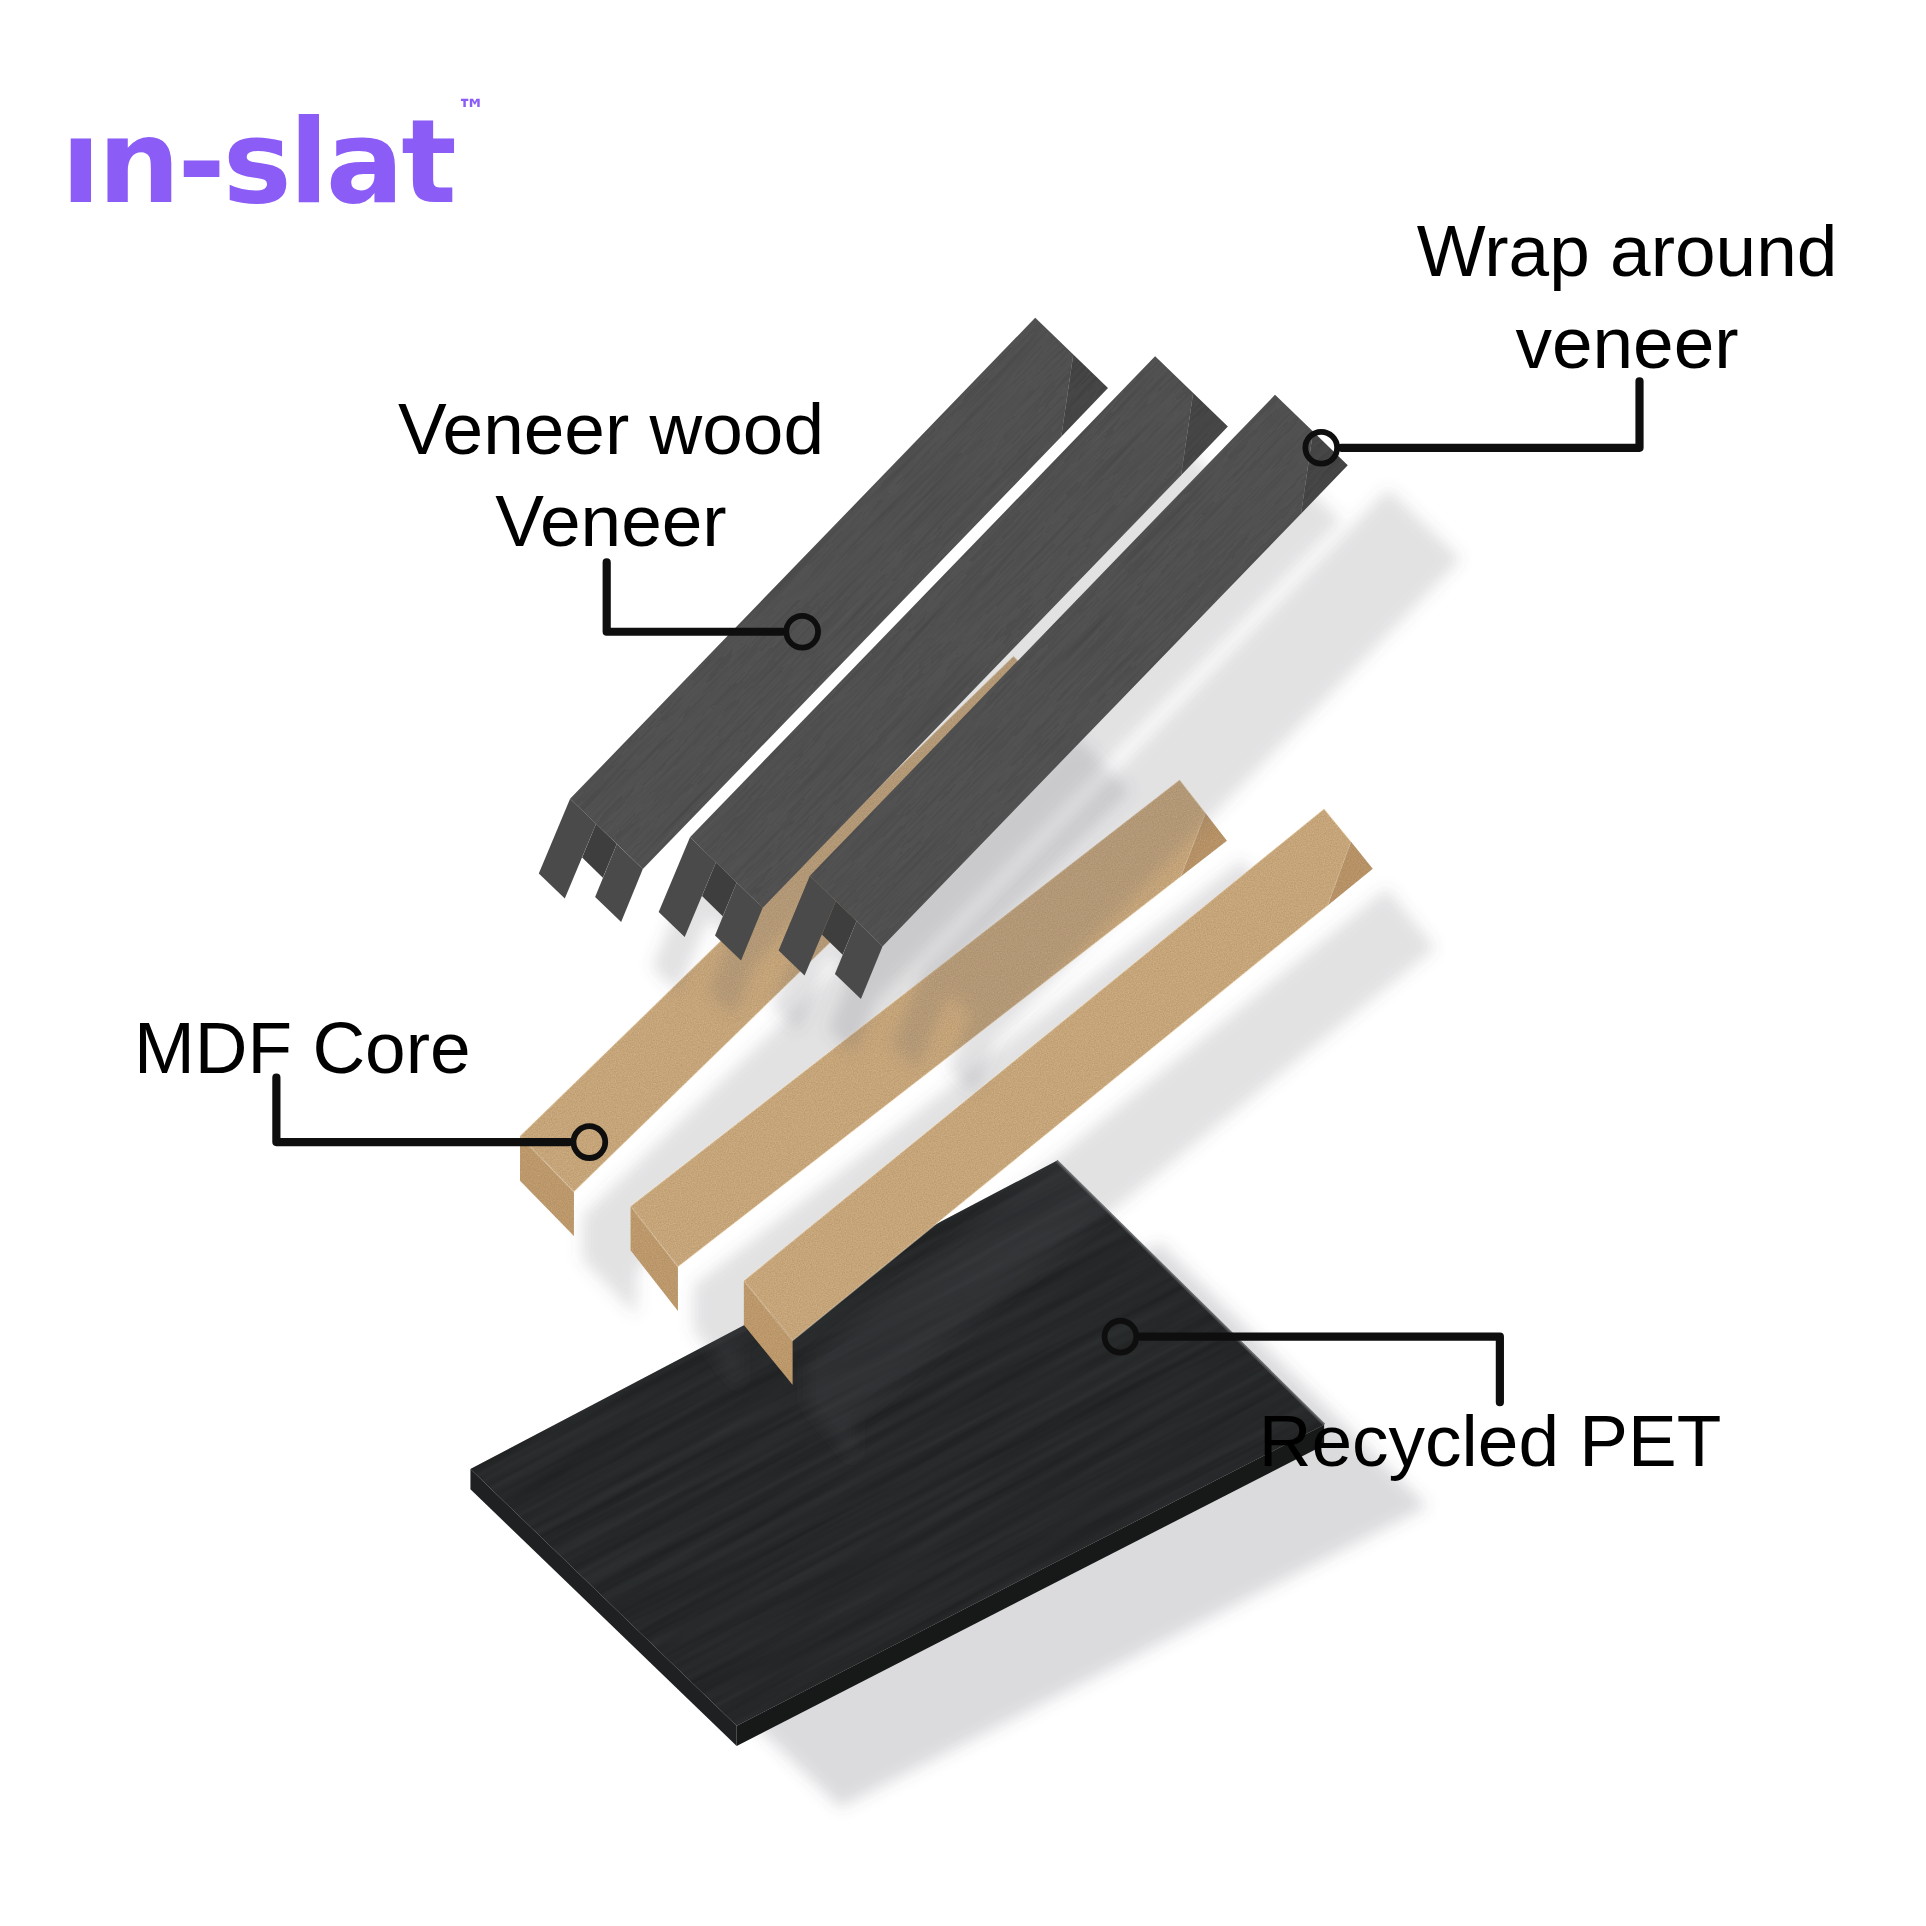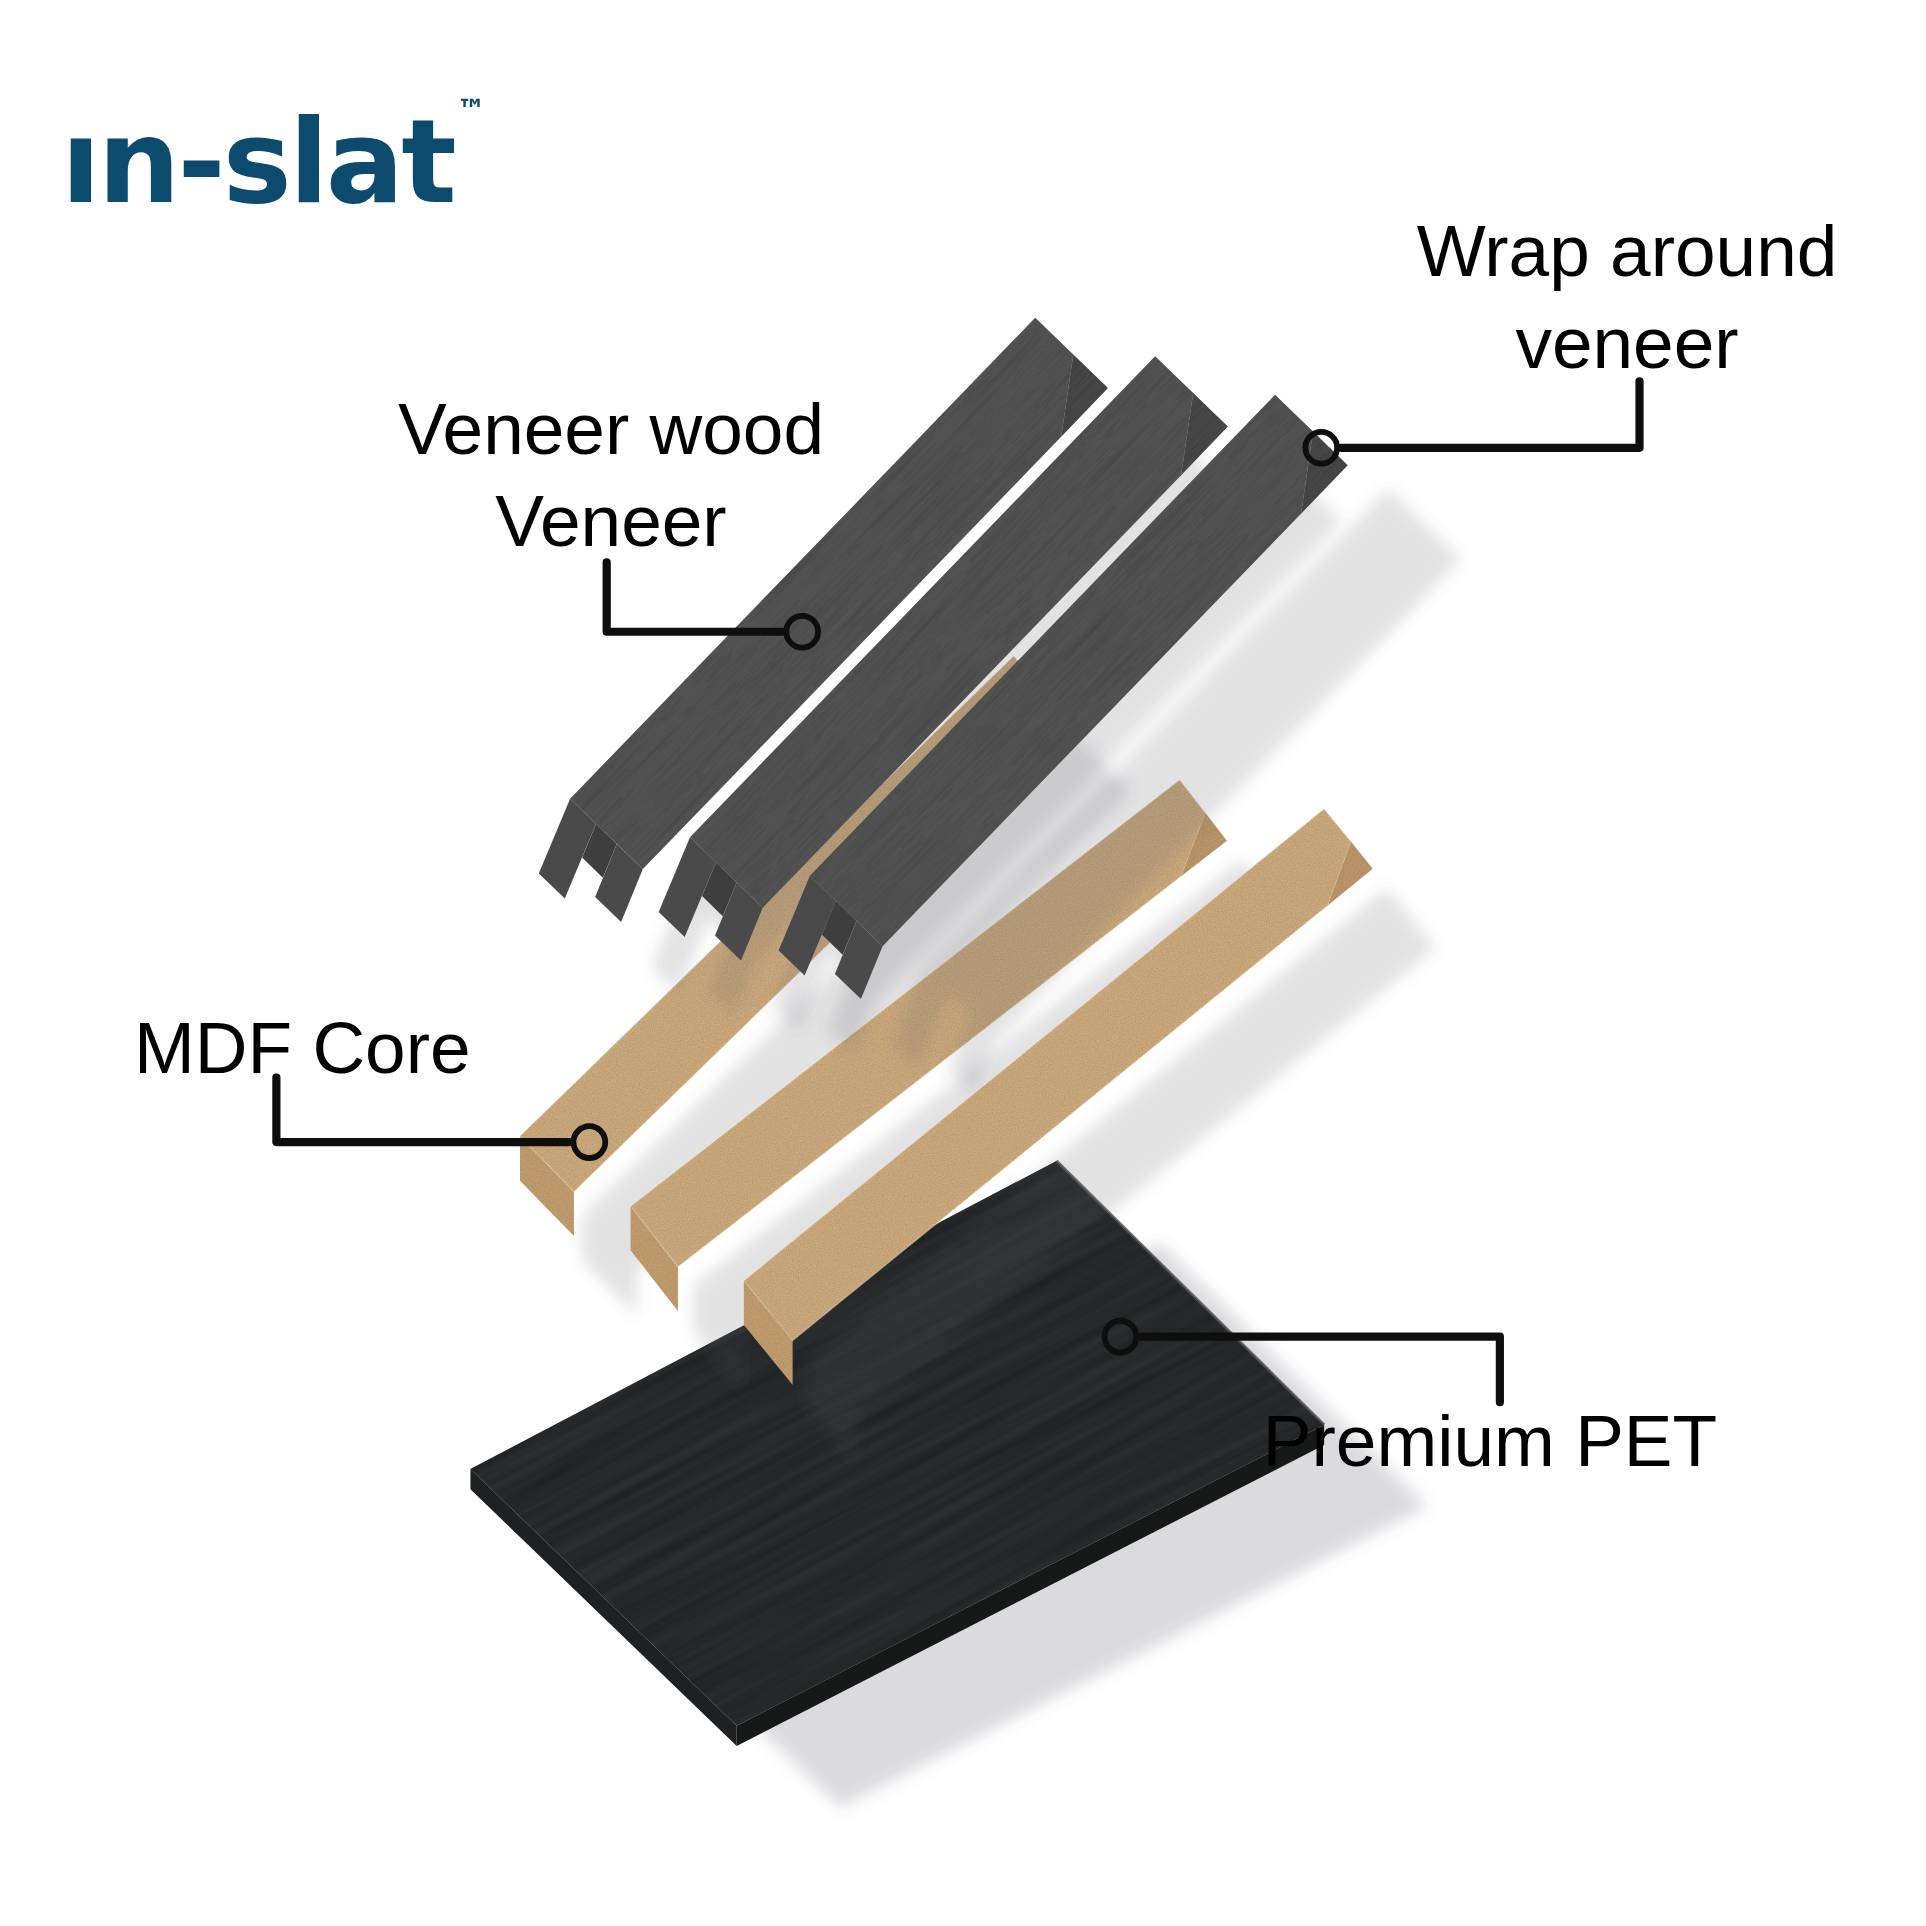--- a/index.html
+++ b/index.html
@@ -6,21 +6,21 @@
   #canvas{position:relative;width:1926px;height:1926px;background:#ffffff;overflow:hidden;
           font-family:"Liberation Sans", sans-serif;}
   svg{position:absolute;left:0;top:0;}
   .label{position:absolute;color:#000;font-size:73px;line-height:92px;text-align:center;
          font-family:"Liberation Sans", sans-serif;}
   .label div{white-space:nowrap;}
   #label-premium{left:226px;top:383px;width:770px;}
   #label-wrap{left:1242px;top:205px;width:770px;}
   #label-mdf{left:134px;top:1002px;text-align:center;}
   #label-pet{left:1105px;top:1395px;width:770px;}
-  #logo{position:absolute;left:61px;top:38px;color:#0c4a6e;font-size:116px;font-weight:bold;
+  #logo{position:absolute;left:61px;top:38px;color:#8b5cf6;font-size:116px;font-weight:bold;
         letter-spacing:-2.9px;font-family:"DejaVu Sans", sans-serif;line-height:144px;}
   #logo .tm{font-size:29px;vertical-align:82px;letter-spacing:0;margin-left:2.9px;}
   .soft-shadow{fill-opacity:0.18;}
   .soft-shadow-strong{fill-opacity:0.21;}
   .mdf-top{stroke:rgba(255,240,214,0.45);stroke-width:3;}
   .leader{fill:none;stroke-width:17;stroke-linecap:round;stroke-linejoin:round;}
   .leader circle{fill:none;stroke-width:12;}
 </style>
 </head>
 <body>
@@ -188,17 +188,17 @@
 <div class="label" id="label-premium">
   <div>Veneer wood</div>
   <div>Veneer</div>
 </div>
 
 <div class="label" id="label-mdf">
   <div>MDF Core</div>
 </div>
 
 <div class="label" id="label-pet">
-  <div>Premium PET</div>
+  <div>Recycled PET</div>
 </div>
 
 </div>
 
 
 </body></html>

